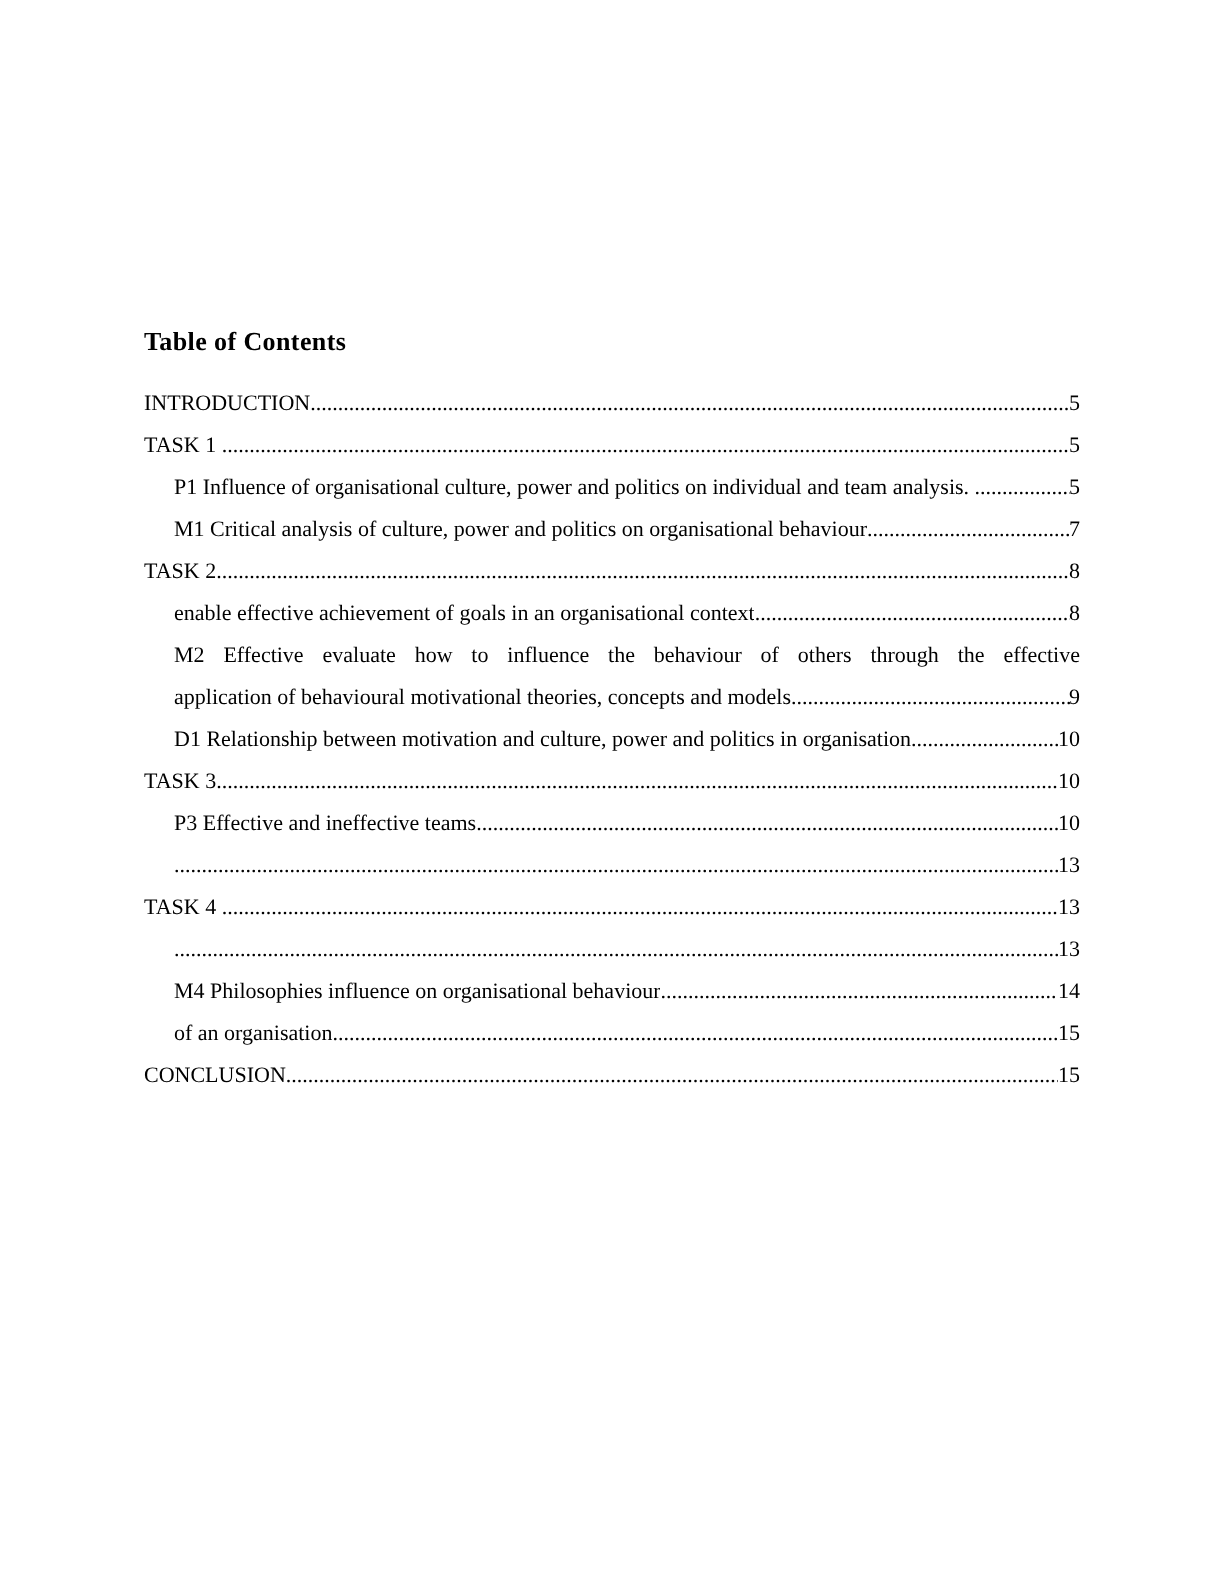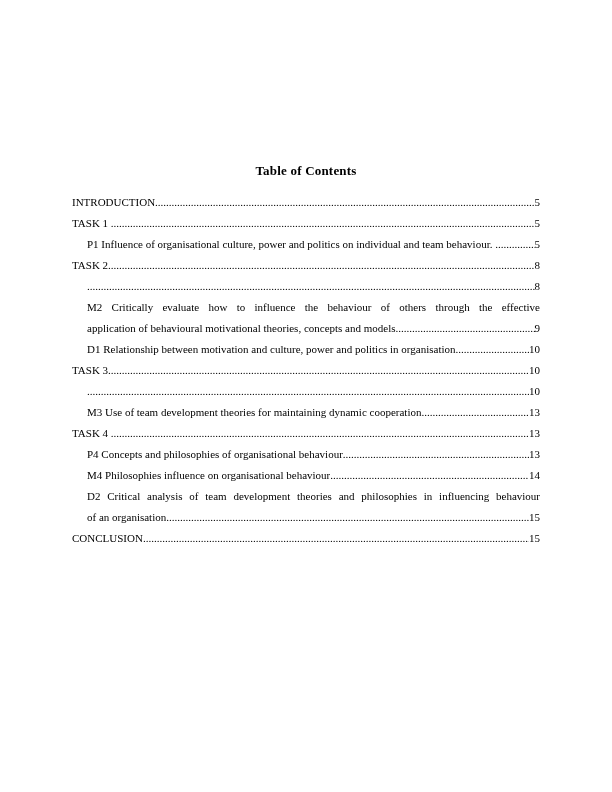--- a/index.html
+++ b/index.html
@@ -14,21 +14,20 @@
   }
   .page {
     width: 612px;
     height: 792px;
     padding: 163px 72px 0 72px;
     background: #ffffff;
   }
   .doc-title {
     font-size: 13px;
     font-weight: bold;
-    text-align: center;
     margin-bottom: 13px;
     letter-spacing: 0.2px;
   }
   .toc {
     font-size: 11px;
     line-height: 21px;
   }
   .toc-entry { width: 100%; }
   .toc-entry.indent { padding-left: 15px; }
   .toc-line-full {
@@ -75,40 +74,48 @@
       </div>
       <div class="toc-entry">
         <div class="toc-line-last">
           <span class="entry-text">TASK 1 </span>
           <span class="dot-leader"></span>
           <span class="page-num">5</span>
         </div>
       </div>
       <div class="toc-entry indent">
         <div class="toc-line-last">
-          <span class="entry-text">P1 Influence of organisational culture, power and politics on individual and team behaviour. </span>
+          <span class="entry-text">P1 Influence of organisational culture, power and politics on individual and team analysis. </span>
           <span class="dot-leader"></span>
           <span class="page-num">5</span>
+        </div>
+      </div>
+      <div class="toc-entry indent">
+        <div class="toc-line-last">
+          <span class="entry-text">M1 Critical analysis of culture, power and politics on organisational behaviour</span>
+          <span class="dot-leader"></span>
+          <span class="page-num">7</span>
         </div>
       </div>
       <div class="toc-entry">
         <div class="toc-line-last">
           <span class="entry-text">TASK 2</span>
           <span class="dot-leader"></span>
           <span class="page-num">8</span>
         </div>
       </div>
       <div class="toc-entry indent">
         <div class="toc-line-last">
+          <span class="entry-text">enable effective achievement of goals in an organisational context</span>
           <span class="dot-leader"></span>
           <span class="page-num">8</span>
         </div>
       </div>
       <div class="toc-entry indent">
-        <div class="toc-line-full">M2 Critically evaluate how to influence the behaviour of others through the effective</div>
+        <div class="toc-line-full">M2 Effective evaluate how to influence the behaviour of others through the effective</div>
         <div class="toc-line-last">
           <span class="entry-text">application of behavioural motivational theories, concepts and models</span>
           <span class="dot-leader"></span>
           <span class="page-num">9</span>
         </div>
       </div>
       <div class="toc-entry indent">
         <div class="toc-line-last">
           <span class="entry-text">D1 Relationship between motivation and culture, power and politics in organisation</span>
           <span class="dot-leader"></span>
@@ -117,54 +124,52 @@
       </div>
       <div class="toc-entry">
         <div class="toc-line-last">
           <span class="entry-text">TASK 3</span>
           <span class="dot-leader"></span>
           <span class="page-num">10</span>
         </div>
       </div>
       <div class="toc-entry indent">
         <div class="toc-line-last">
+          <span class="entry-text">P3 Effective and ineffective teams</span>
           <span class="dot-leader"></span>
           <span class="page-num">10</span>
         </div>
       </div>
       <div class="toc-entry indent">
         <div class="toc-line-last">
-          <span class="entry-text">M3 Use of team development theories for maintaining dynamic cooperation</span>
           <span class="dot-leader"></span>
           <span class="page-num">13</span>
         </div>
       </div>
       <div class="toc-entry">
         <div class="toc-line-last">
           <span class="entry-text">TASK 4 </span>
           <span class="dot-leader"></span>
           <span class="page-num">13</span>
         </div>
       </div>
       <div class="toc-entry indent">
         <div class="toc-line-last">
-          <span class="entry-text">P4 Concepts and philosophies of organisational behaviour</span>
           <span class="dot-leader"></span>
           <span class="page-num">13</span>
         </div>
       </div>
       <div class="toc-entry indent">
         <div class="toc-line-last">
           <span class="entry-text">M4 Philosophies influence on organisational behaviour</span>
           <span class="dot-leader"></span>
           <span class="page-num">14</span>
         </div>
       </div>
       <div class="toc-entry indent">
-        <div class="toc-line-full">D2 Critical analysis of team development theories and philosophies in influencing behaviour</div>
         <div class="toc-line-last">
           <span class="entry-text">of an organisation</span>
           <span class="dot-leader"></span>
           <span class="page-num">15</span>
         </div>
       </div>
       <div class="toc-entry">
         <div class="toc-line-last">
           <span class="entry-text">CONCLUSION</span>
           <span class="dot-leader"></span>

